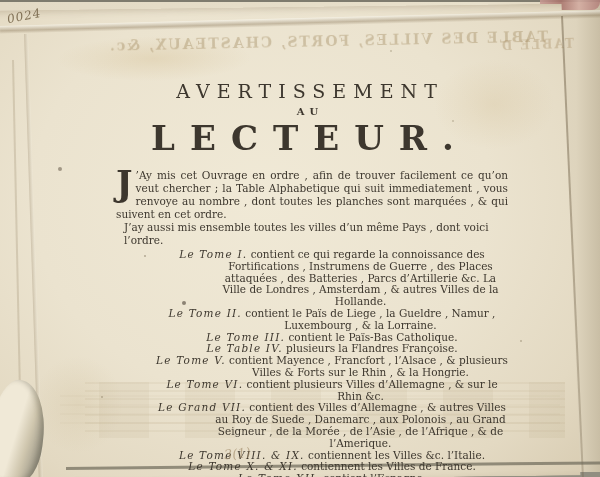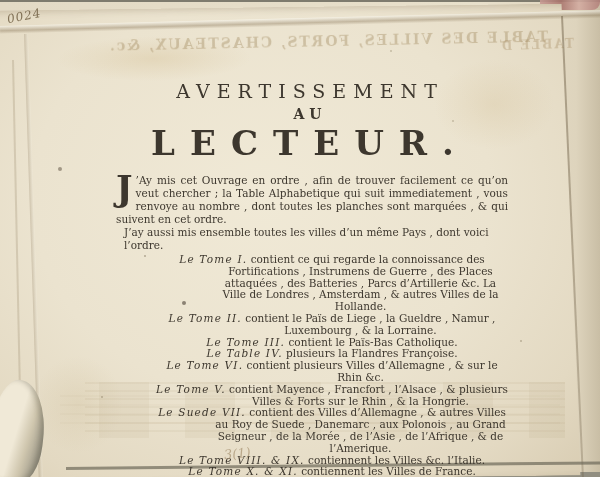--- a/index.html
+++ b/index.html
@@ -62,21 +62,21 @@
       520px 340px 0 0 rgba(100,85,60,.35),101px 396px 0 0 rgba(100,85,60,.35),
       452px 120px 0 0 rgba(110,92,64,.3),390px 50px 0 0 rgba(110,92,64,.3);}
   
   .hand-top{position:absolute;left:7px;top:9px;transform:rotate(-11deg);
     font-style:italic;font-size:12px;color:rgba(104,86,58,.8);letter-spacing:1px;}
   .hand-bottom{position:absolute;left:224px;top:446px;transform:rotate(-6deg);
     font-style:italic;font-size:13px;color:rgba(155,132,96,.6);}
   
   .content{position:absolute;left:112px;top:80px;width:396px;color:#3d372e;}
   .t1{text-align:center;font-size:19px;font-weight:normal;letter-spacing:7px;white-space:nowrap;}
-  .t2{text-align:center;font-size:14px;font-weight:bold;letter-spacing:5px;margin-top:4px;}
+  .t2{text-align:center;font-size:10px;font-weight:bold;letter-spacing:5px;margin-top:4px;}
   .t3{text-align:center;font-size:34px;font-weight:bold;letter-spacing:15px;margin-top:1px;white-space:nowrap;}
   .intro{margin:11px 0 0 4px;font-size:10.5px;line-height:13px;text-align:justify;}
   .dropcap{float:left;font-size:35px;line-height:25px;padding:2px 3px 0 0;font-weight:bold;}
   .intro2{margin:0 0 0 12px;font-size:10.5px;line-height:13px;}
   .tomes{margin:2px 0 0 44px;font-size:10.5px;line-height:11.8px;width:352px;}
   .tome{padding-left:57px;text-indent:-57px;margin:0;text-align:center;}
   .lead{font-style:italic;letter-spacing:1.2px;}
   [data-interactable]{cursor:default;}
 </style>
 </head>
@@ -110,23 +110,23 @@
     <div class="t1" data-interactable="false">AVERTISSEMENT</div>
     <div class="t2" data-interactable="false">AU</div>
     <div class="t3" data-interactable="false">LECTEUR.</div>
     <p class="intro" data-interactable="false"><span class="dropcap" data-interactable="false">J</span><span data-interactable="false">’Ay mis cet Ouvrage en ordre , afin de trouver facilement ce qu’on veut chercher ; la Table Alphabetique qui suit immediatement , vous renvoye au nombre , dont toutes les planches sont marquées , &amp; qui suivent en cet ordre.</span></p>
     <p class="intro2" data-interactable="false">J’ay aussi mis ensemble toutes les villes d’un même Pays , dont voici l’ordre.</p>
     <div class="tomes" data-interactable="false">
       <div class="tome" data-interactable="false"><span class="lead" data-interactable="false">Le Tome I.</span> <span data-interactable="false">contient ce qui regarde la connoissance des Fortifications , Instrumens de Guerre , des Places attaquées , des Batteries , Parcs d’Artillerie &amp;c.  La Ville de Londres , Amsterdam , &amp; autres Villes de la Hollande.</span></div>
       <div class="tome" data-interactable="false"><span class="lead" data-interactable="false">Le Tome II.</span> <span data-interactable="false">contient le Païs de Liege , la Gueldre , Namur , Luxembourg , &amp; la Lorraine.</span></div>
       <div class="tome" data-interactable="false"><span class="lead" data-interactable="false">Le Tome III.</span> <span data-interactable="false">contient le Païs-Bas Catholique.</span></div>
       <div class="tome" data-interactable="false"><span class="lead" data-interactable="false">Le Table IV.</span> <span data-interactable="false">plusieurs la Flandres Françoise.</span></div>
+      <div class="tome" data-interactable="false"><span class="lead" data-interactable="false">Le Tome V.</span> <span data-interactable="false">contient Mayence , Francfort , l’Alsace , &amp; plusieurs Villes &amp; Forts sur le Rhin , &amp; la Hongrie.</span></div>
       <div class="tome" data-interactable="false"><span class="lead" data-interactable="false">Le Tome VI.</span> <span data-interactable="false">contient plusieurs Villes d’Allemagne , &amp; sur le Rhin &amp;c.</span></div>
-      <div class="tome" data-interactable="false"><span class="lead" data-interactable="false">Le Tome V.</span> <span data-interactable="false">contient Mayence , Francfort , l’Alsace , &amp; plusieurs Villes &amp; Forts sur le Rhin , &amp; la Hongrie.</span></div>
-      <div class="tome" data-interactable="false"><span class="lead" data-interactable="false">Le Suede VII.</span> <span data-interactable="false">contient des Villes d’Allemagne , &amp; autres Villes au Roy de Suede , Danemarc , aux Polonois , au Grand Seigneur , de la Morée , de l’Asie , de l’Afrique , &amp; de l’Amerique.</span></div>
+      <div class="tome" data-interactable="false"><span class="lead" data-interactable="false">Le Grand VII.</span> <span data-interactable="false">contient des Villes d’Allemagne , &amp; autres Villes au Roy de Suede , Danemarc , aux Polonois , au Grand Seigneur , de la Morée , de l’Asie , de l’Afrique , &amp; de l’Amerique.</span></div>
       <div class="tome" data-interactable="false"><span class="lead" data-interactable="false">Le Tome VIII. &amp; IX.</span> <span data-interactable="false">contiennent les Villes &amp;c.  l’Italie.</span></div>
       <div class="tome" data-interactable="false"><span class="lead" data-interactable="false">Le Tome X. &amp; XI.</span> <span data-interactable="false">contiennent les Villes de France.</span></div>
       <div class="tome" data-interactable="false"><span class="lead" data-interactable="false">Le Tome XII.</span> <span data-interactable="false">contient l’Espagne.</span></div>
 
     </div>
   </div>
 
   <div class="hand-bottom" data-interactable="false">3(1)</div>
 </div>
 

